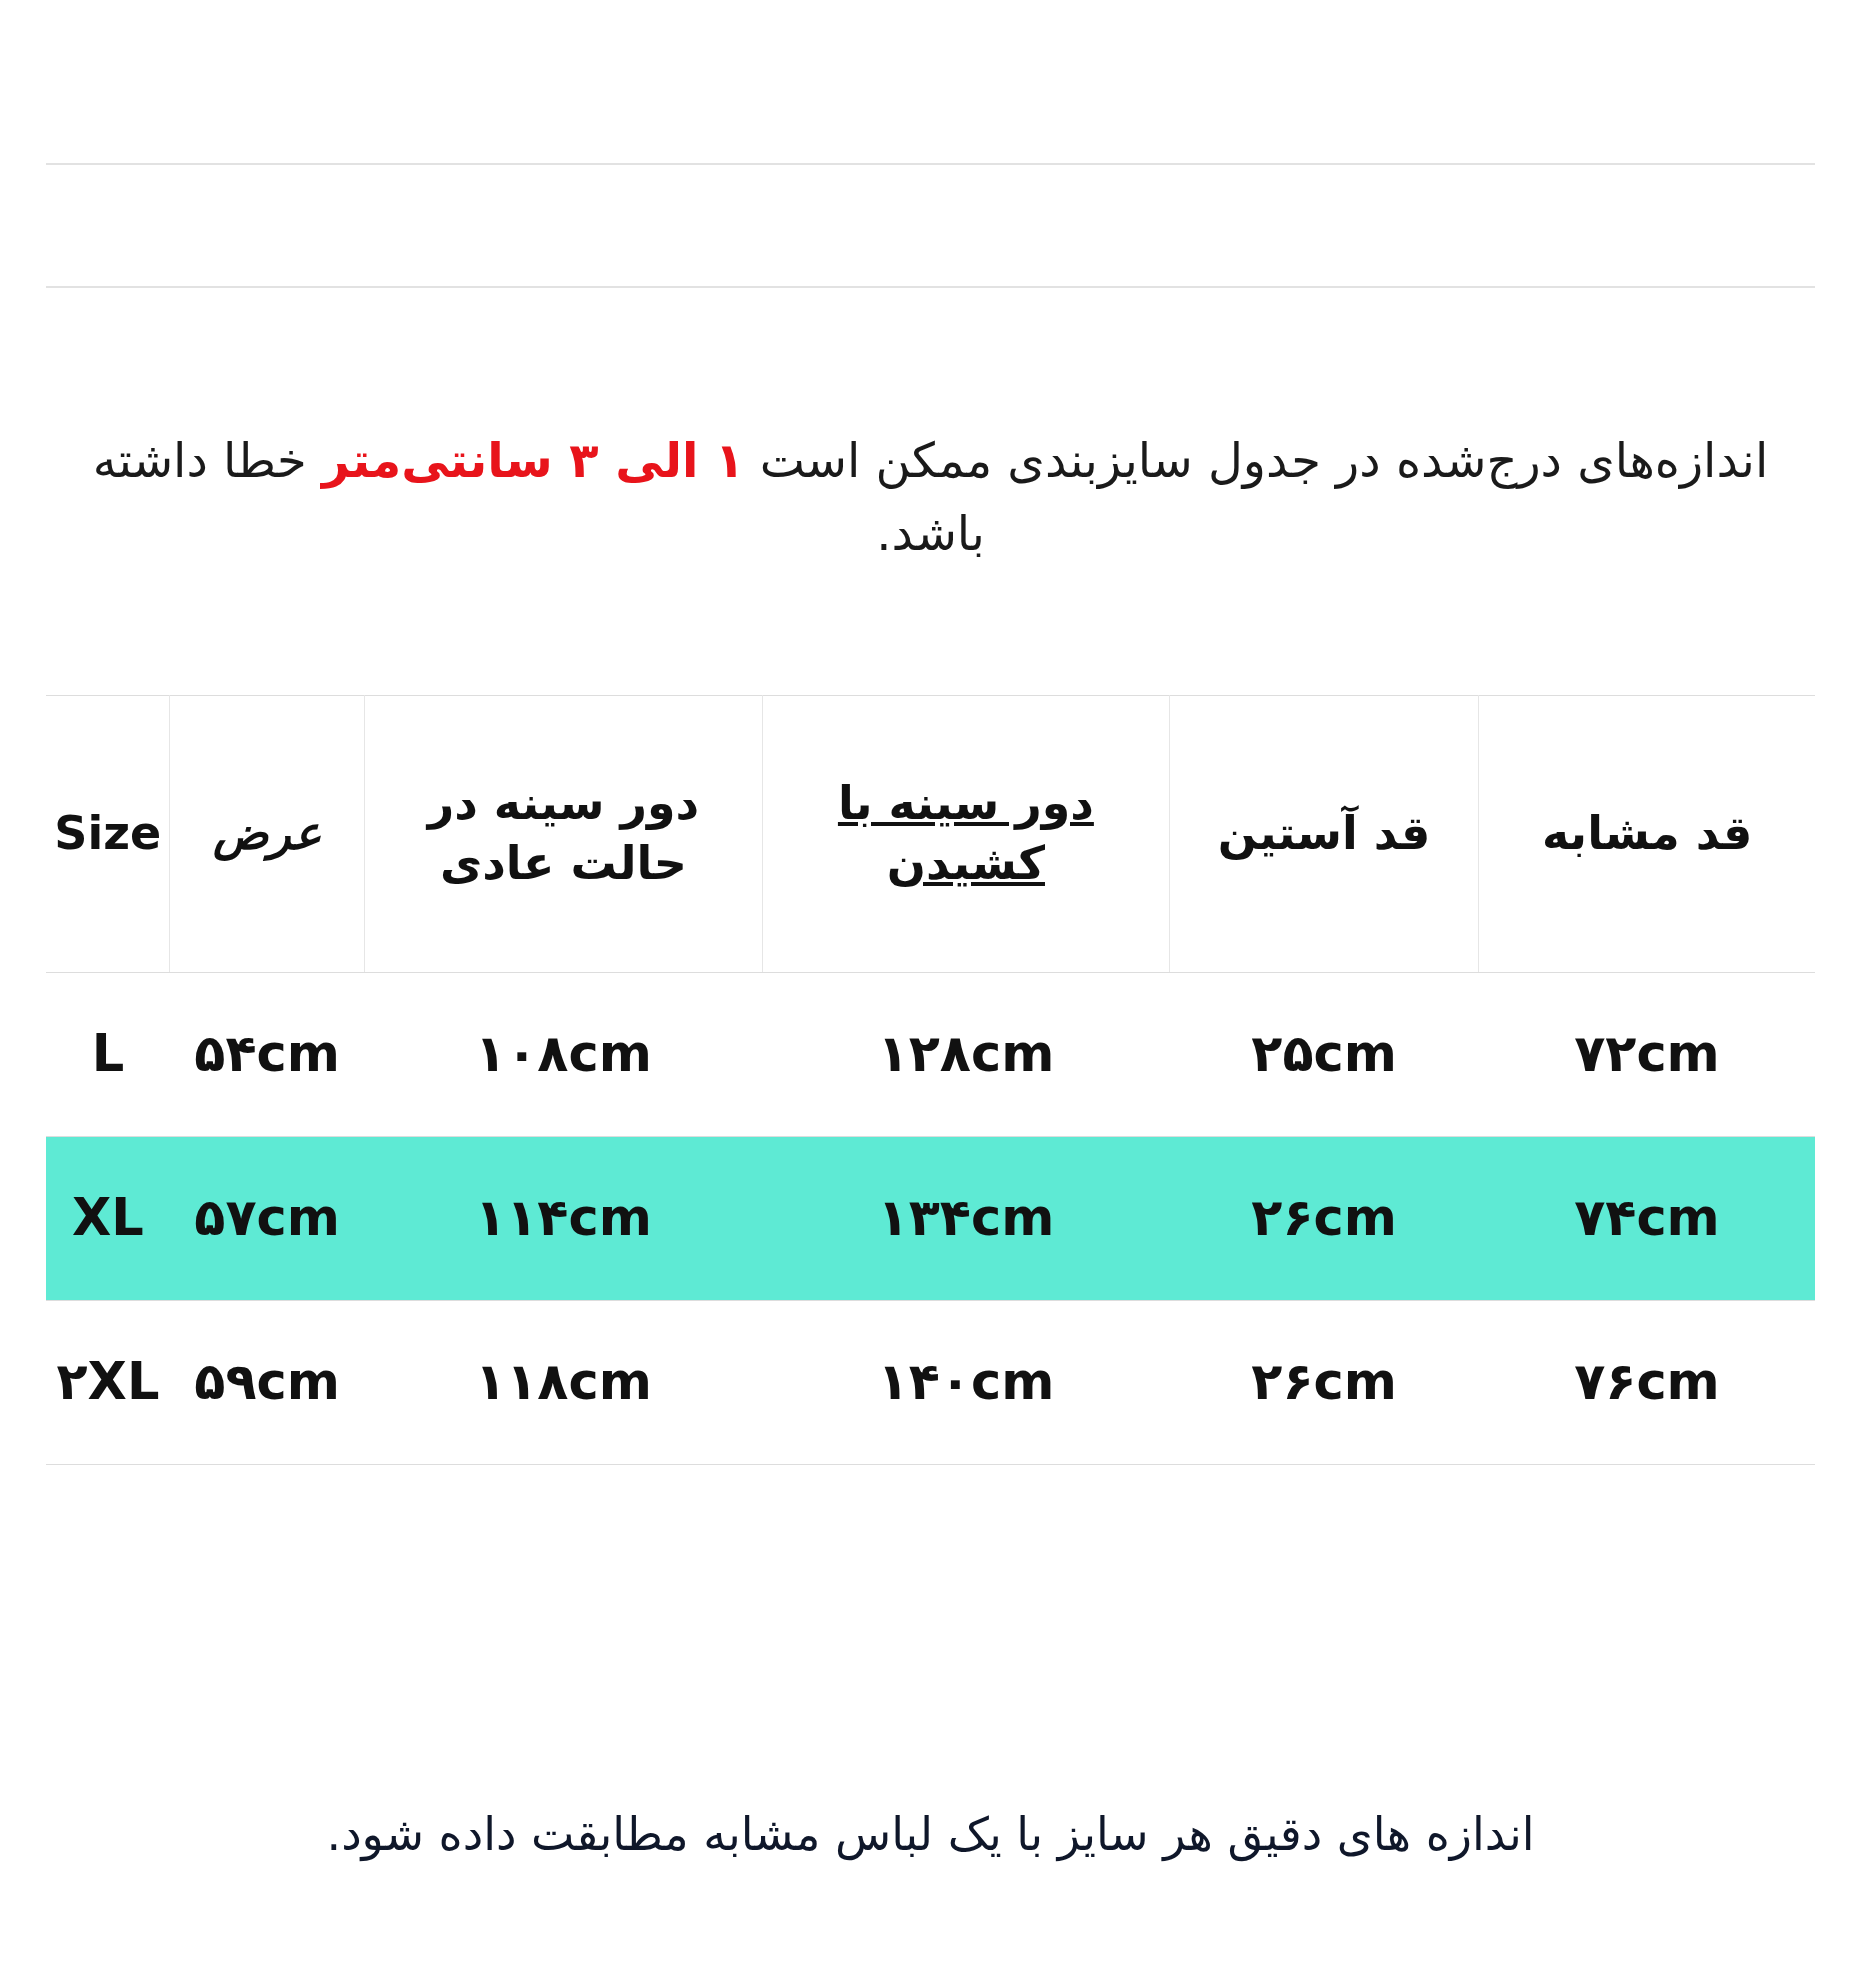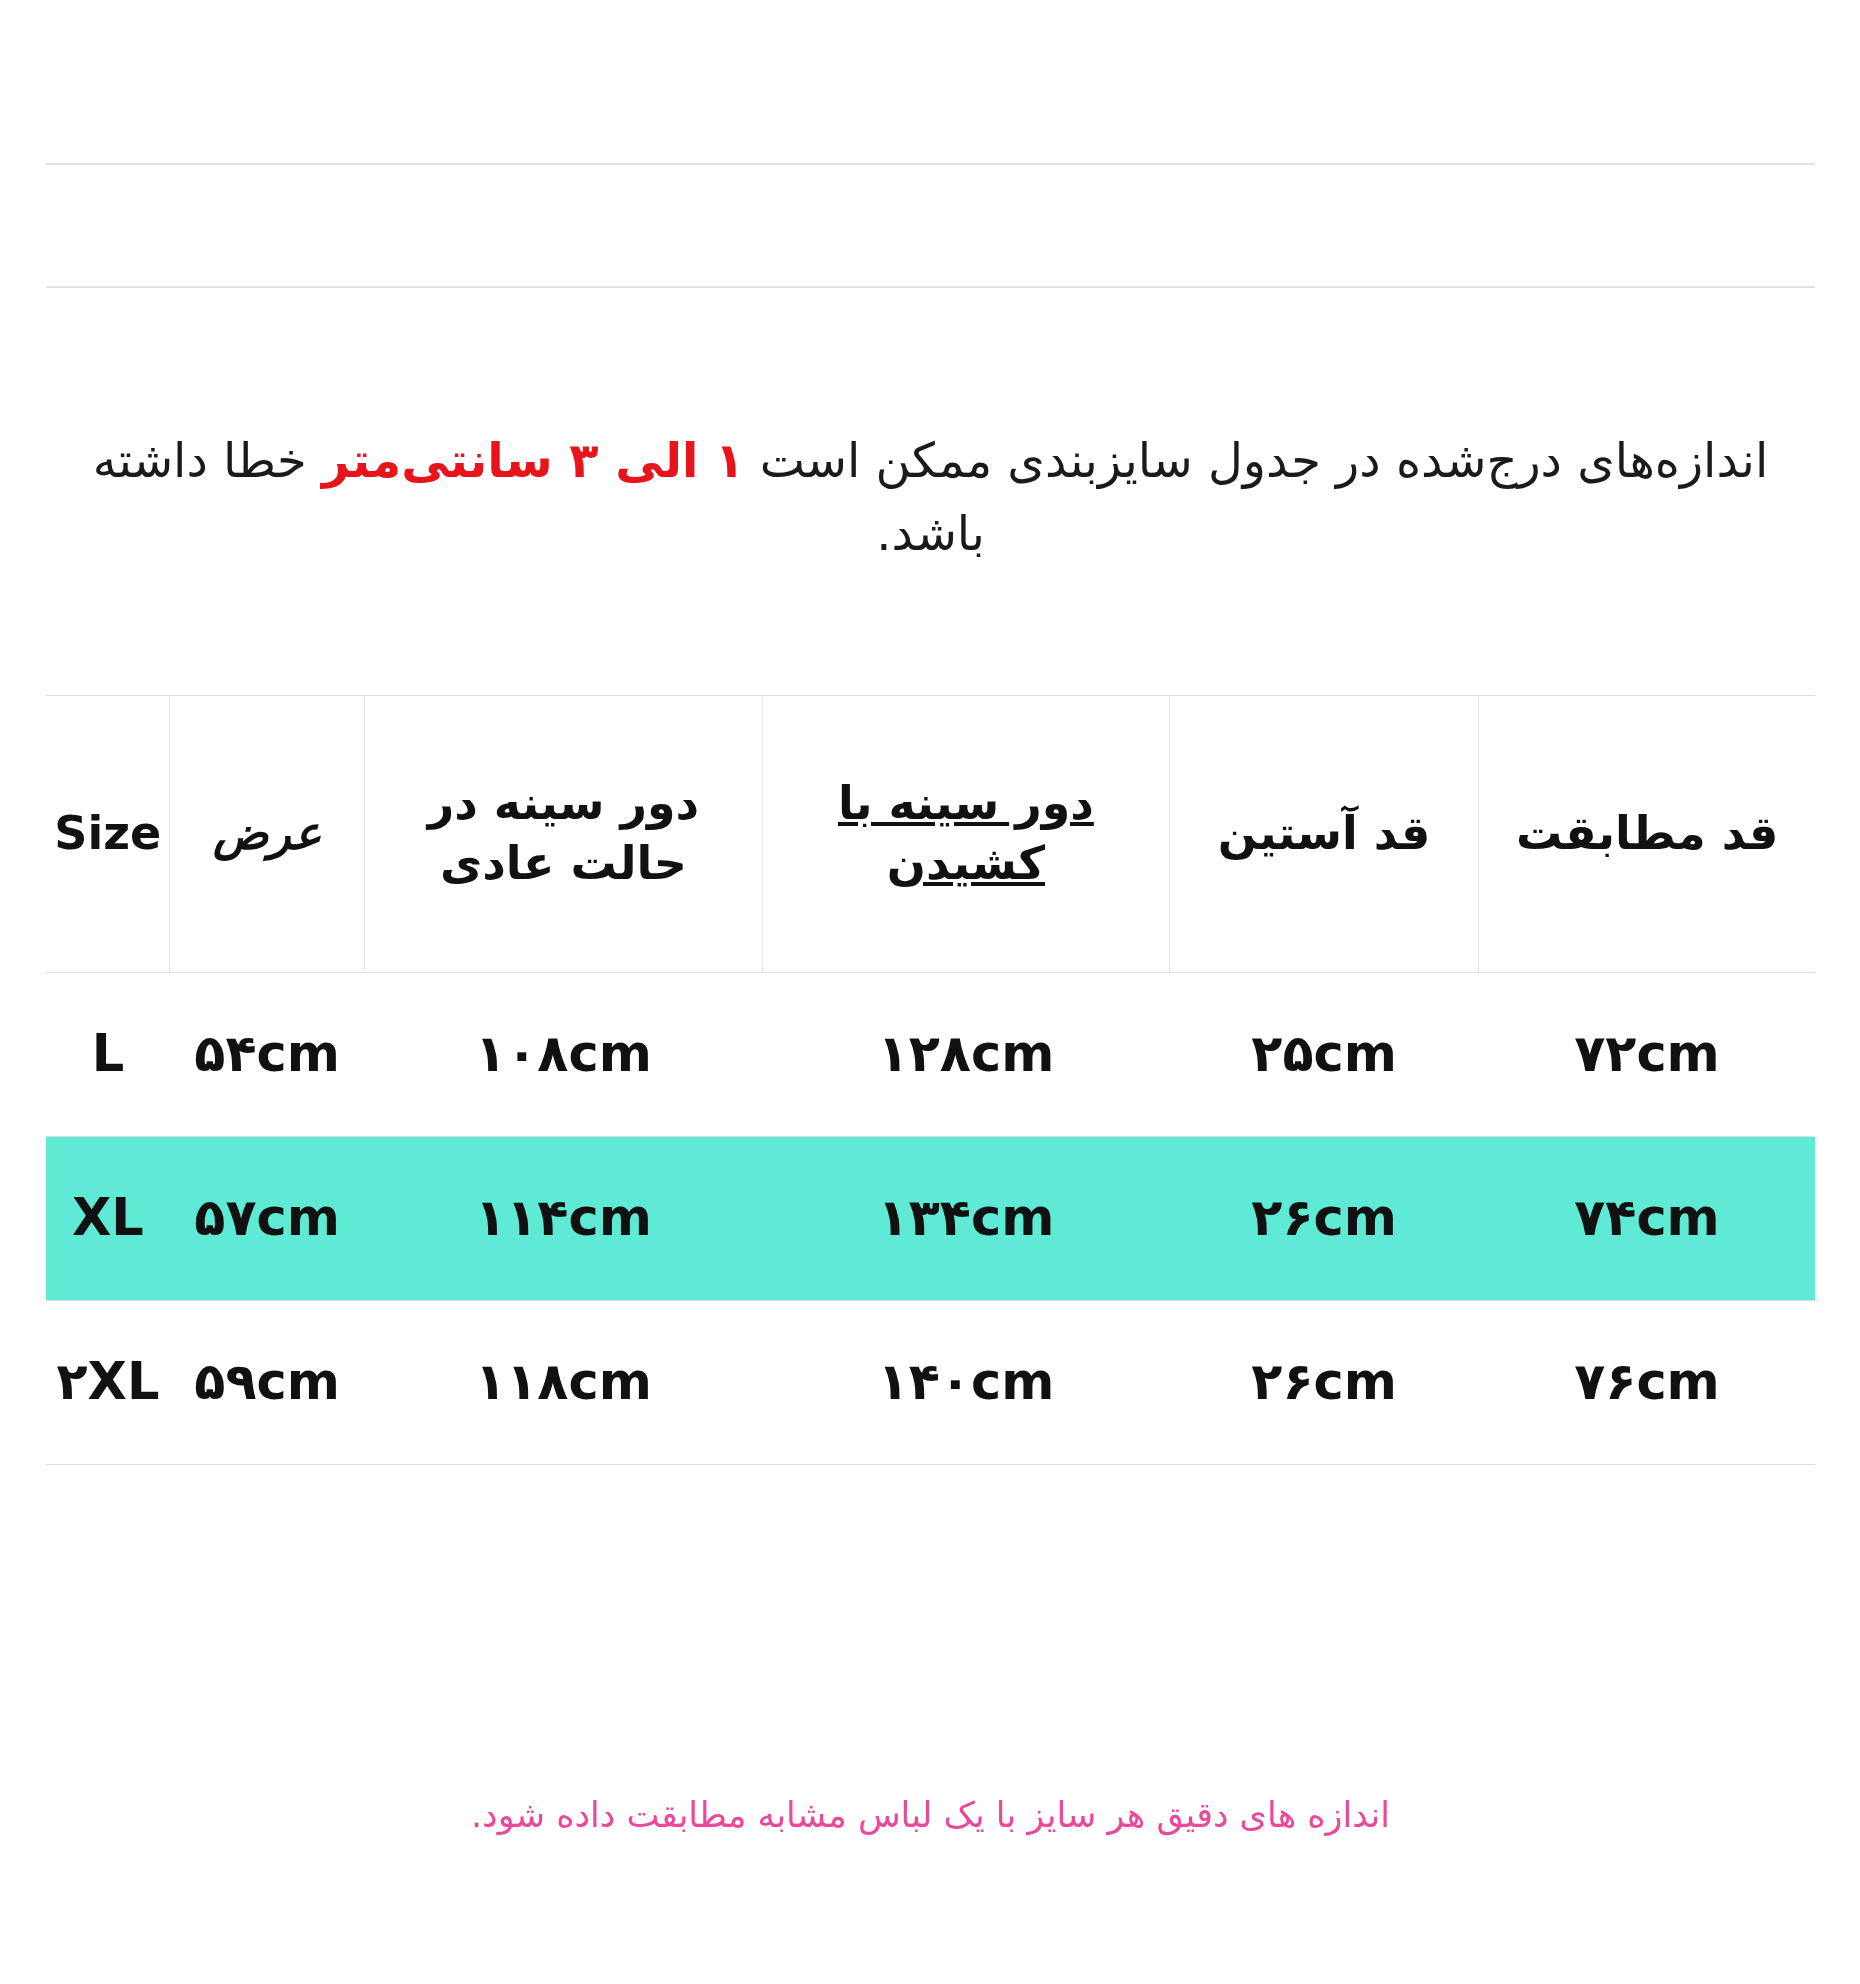--- a/index.html
+++ b/index.html
@@ -106,41 +106,41 @@
   .col-size       { width: 7.0%; }
 
   
   .note-bottom {
     position: absolute;
     top: 1754px;
     left: 46px;
     width: 1769px;
     text-align: center;
     direction: rtl;
-    font-size: 35px;
+    font-size: 46px;
     line-height: 1.5;
-    color: #ec4899;
+    color: #0f172a;
     font-weight: 500;
   }
 </style>
 </head>
 <body>
 
 <div class="page">
 
   <div class="rule r1"></div>
   <div class="rule r2"></div>
 
   <p class="note"><span>اندازه‌های درج‌شده در جدول سایزبندی ممکن است </span><span class="hl">۱ الی ۳ سانتی‌متر</span><span> خطا داشته باشد.</span></p>
 
   <div class="table-wrap">
     <table class="size-table">
       <thead>
         <tr>
-          <th class="col-qad-tshirt first-head">قد مطابقت</th>
+          <th class="col-qad-tshirt first-head">قد مشابه</th>
           <th class="col-qad-astin">قد آستین</th>
           <th class="col-sine-kesh">دور سینه با کشیدن</th>
           <th class="col-sine-adi">دور سینه در حالت عادی</th>
           <th class="col-arz">عرض</th>
           <th class="col-size size-head">Size</th>
         </tr>
       </thead>
       <tbody>
         <tr>
           <td>۷۲cm</td>

